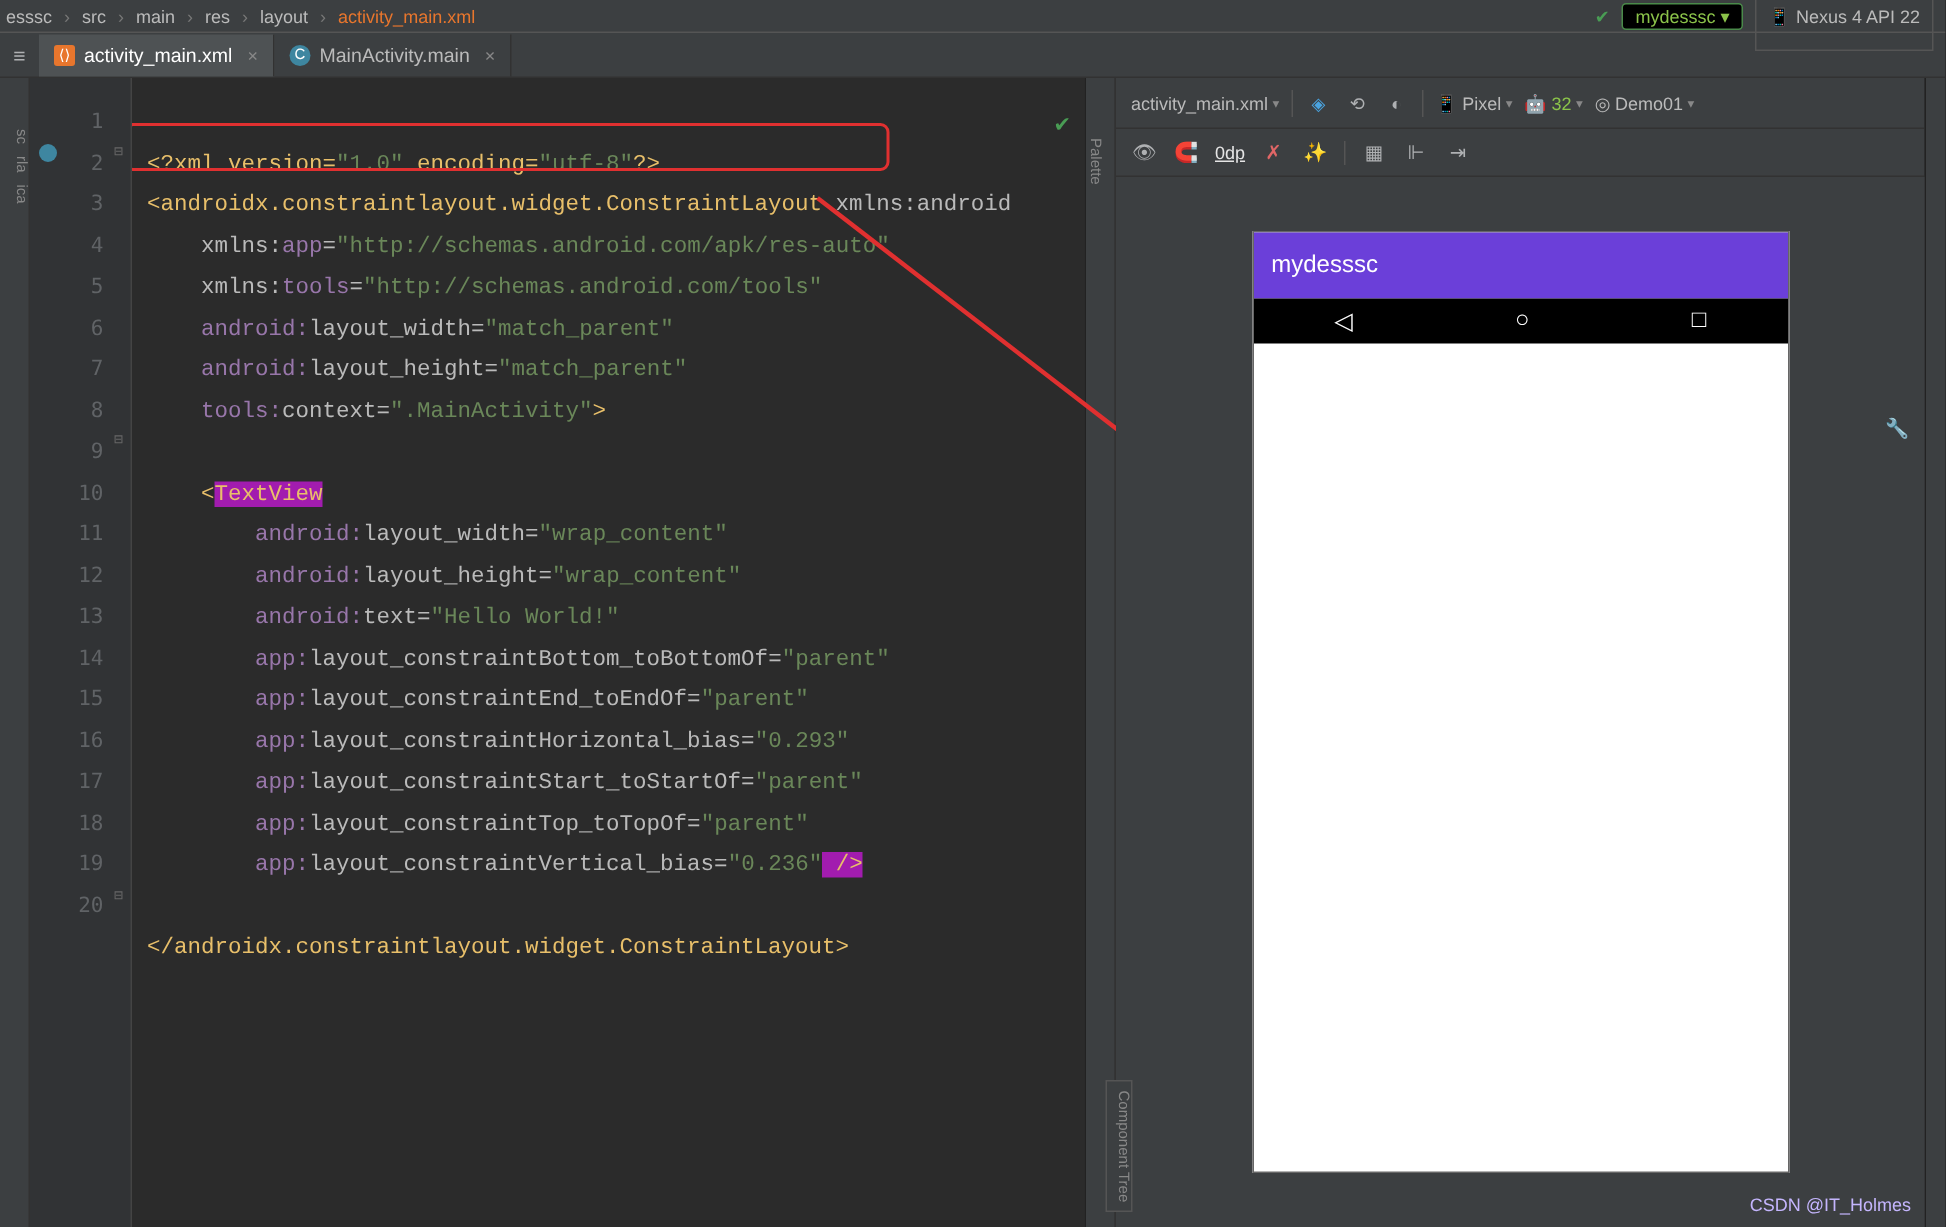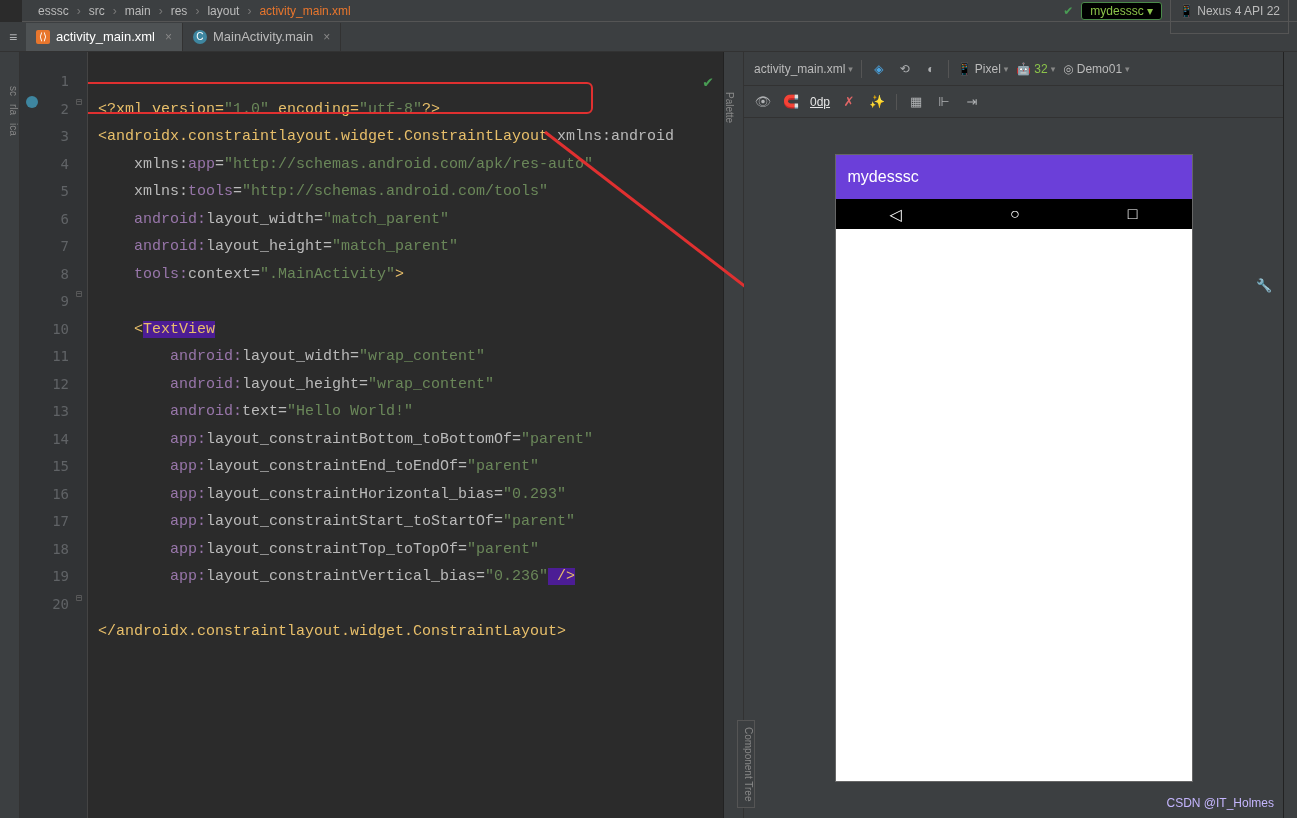--- a/index.html
+++ b/index.html
@@ -11,24 +11,23 @@
   height: 818px;
   overflow: hidden;
   position: relative;
 }
 .breadcrumb {
   display: flex;
   align-items: center;
   height: 22px;
   background: #3c3f41;
   border-bottom: 1px solid #555;
-  padding: 0 12px;
+  padding: 0 0;
   font-size: 12px;
   color: #bbb;
-  margin-left: 22px;
 }
 .breadcrumb span { margin: 0 4px; color: #787878; }
 .breadcrumb .crumb { color: #bbb; }
 .top-right-tools {
   position: absolute; top: 0; right: 0; height: 22px;
   display: flex; align-items: center; gap: 8px; padding: 0 8px;
   font-size: 12px;
 }
 .top-right-tools .badge { background: #000000; border:1px solid #4a8a4a; color:#8bc34a; padding:1px 8px; border-radius:3px; }
 .top-right-tools .device { border:1px solid #555; padding:15px 8px; color:#bbb; }
@@ -102,21 +101,21 @@
 .hl-box {
   border: 2px solid #e03030; border-radius: 6px;
   position: absolute;
 }
 .annotation {
   position: absolute;
   color: #e03030;
   font-size: 24px;
   font-weight: 400;
 }
-.sel { background: #4c1d95; }
+.sel { background: #a21caf; }
 .check-ok { position: absolute; top: 18px; right: 10px; color: #499c54; font-size: 16px; }
 .layout-panel {
   width: 540px;
   background: #3c3f41;
   border-left: 1px solid #323232;
   display: flex;
   flex-direction: column;
 }
 .layout-toolbar {
   display: flex; align-items: center; height: 34px;

